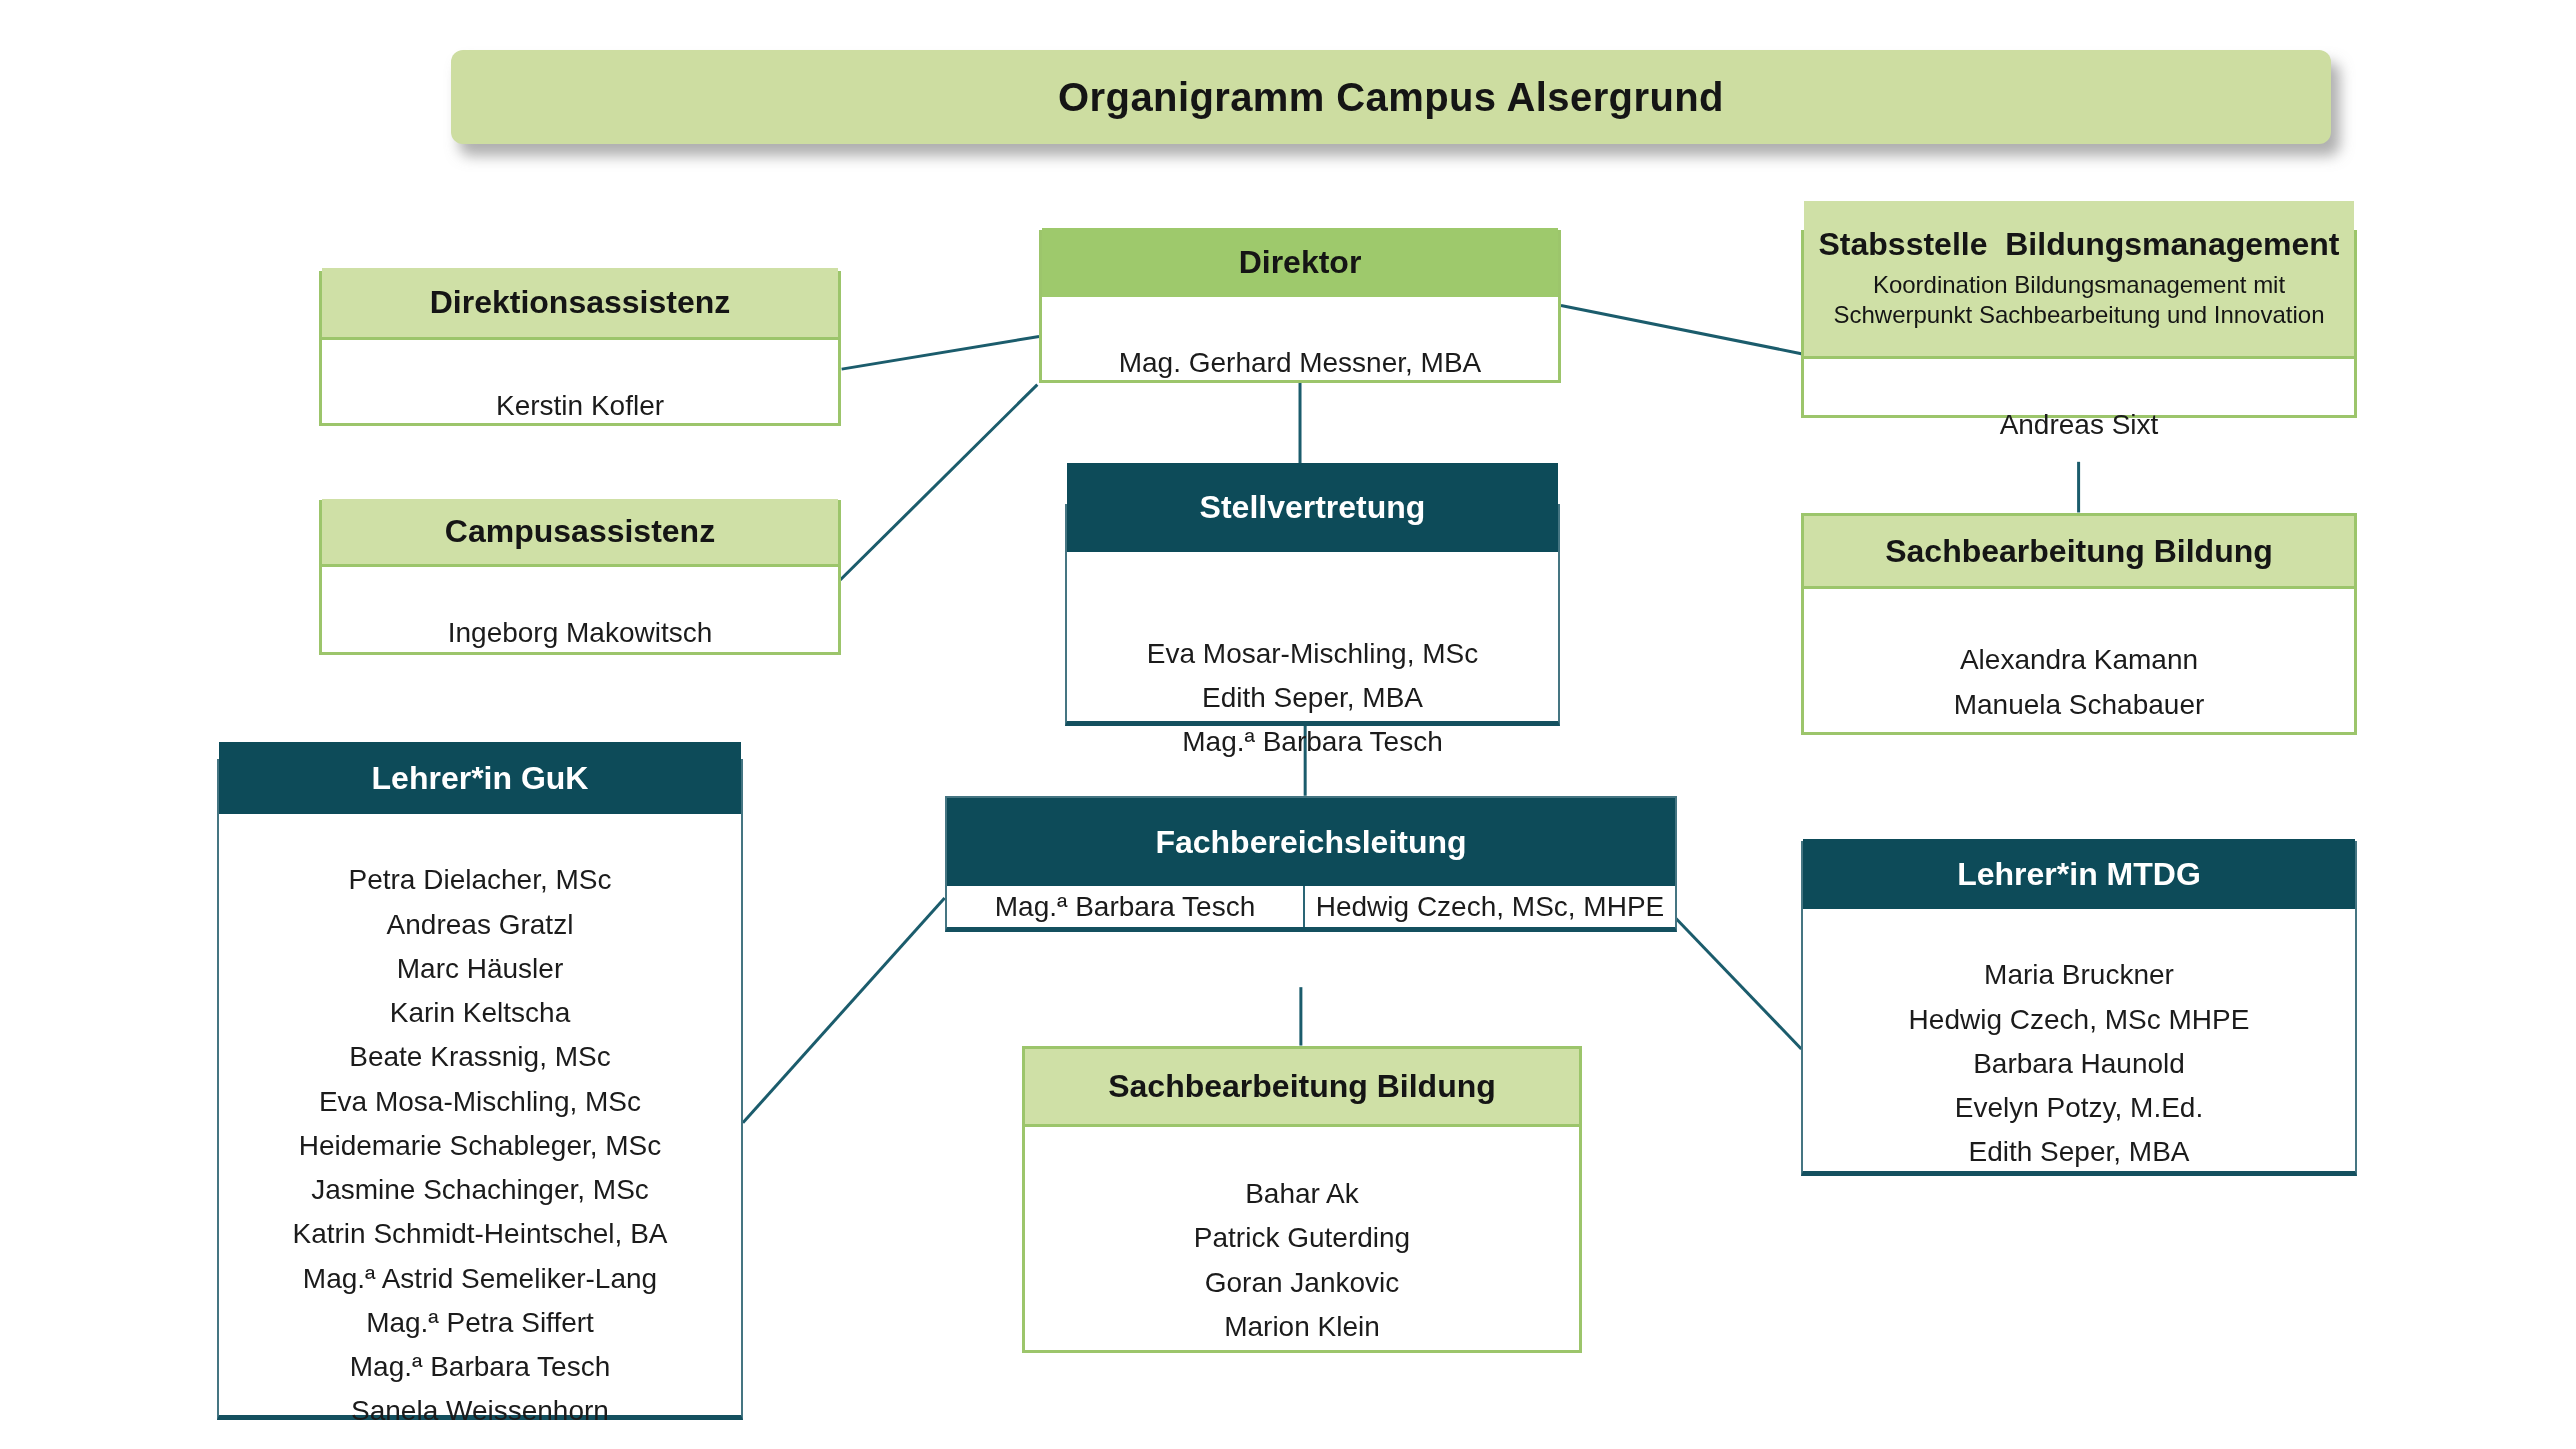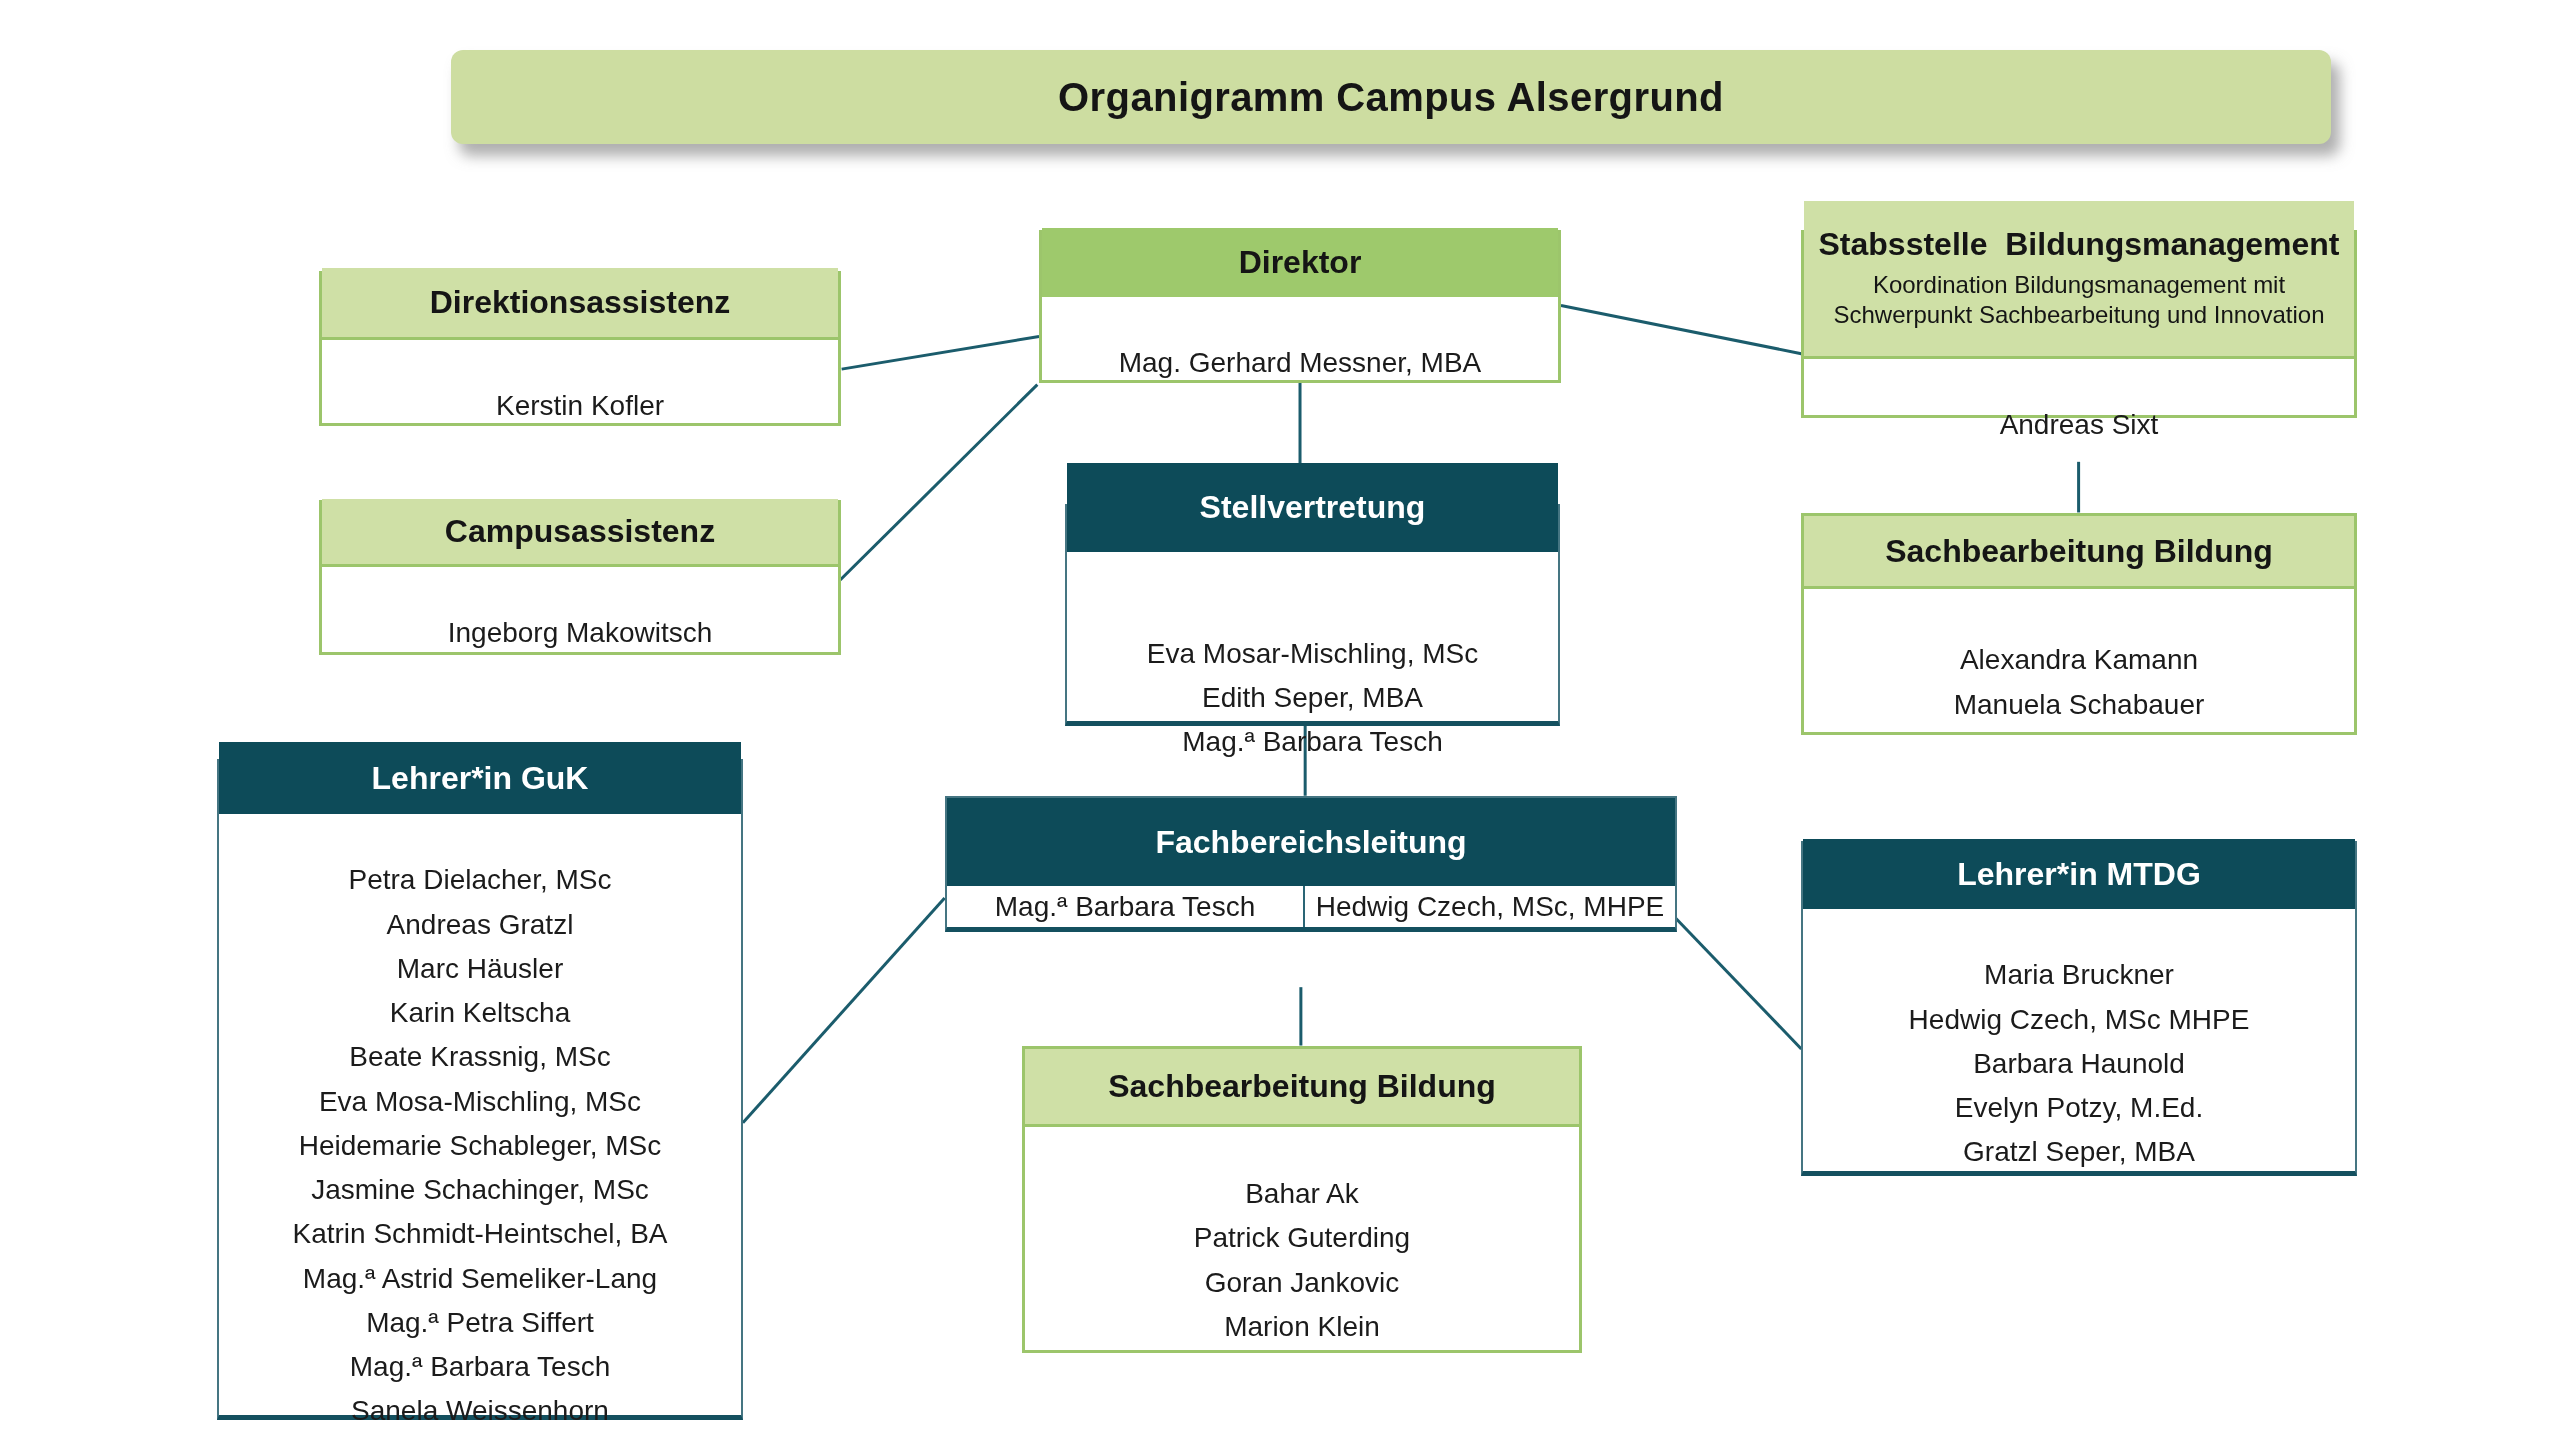--- a/index.html
+++ b/index.html
@@ -129,17 +129,17 @@
 Goran Jankovic
 Marion Klein</div>
   </div>
 
   <div class="box teal" style="left:1801px;top:841px;width:556px;height:335px;--hh:70px;">
     <div class="hdr">Lehrer*in MTDG</div>
     <div class="members">Maria Bruckner
 Hedwig Czech, MSc MHPE
 Barbara Haunold
 Evelyn Potzy, M.Ed.
-Gratzl Seper, MBA</div>
+Edith Seper, MBA</div>
   </div>
 
 </div>
 
 
 </body></html>

